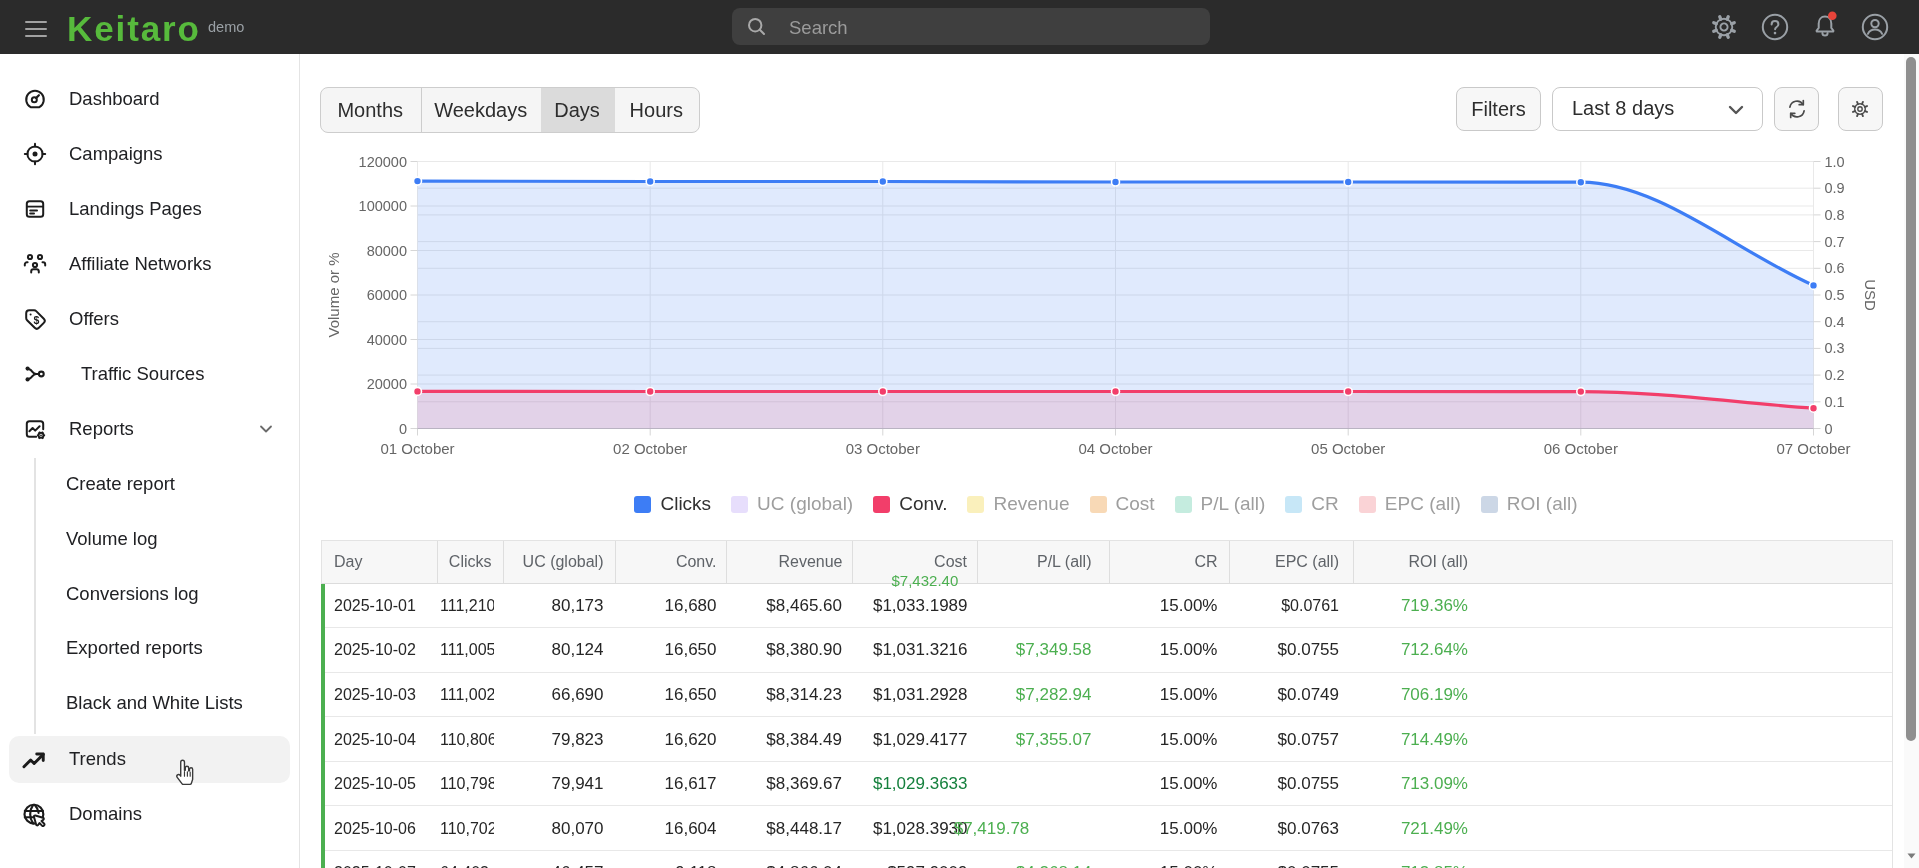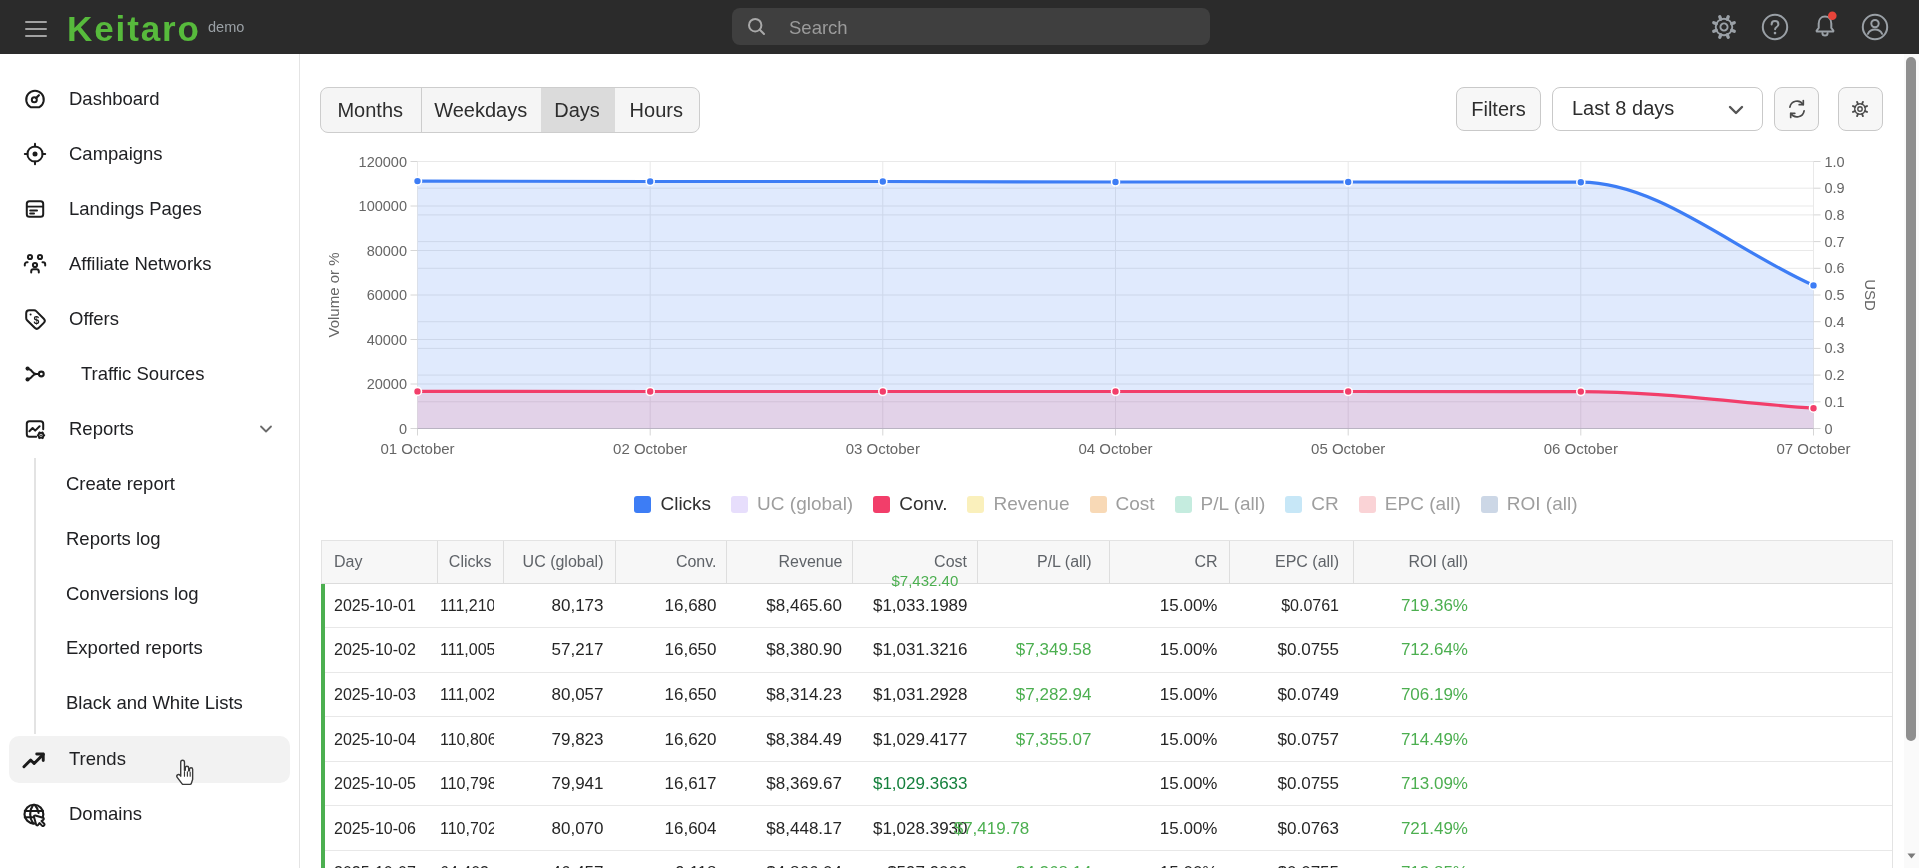--- a/index.html
+++ b/index.html
@@ -166,32 +166,32 @@
     <div style="position:absolute;left:516.5px;top:595.8px;width:200px;text-align:right;font-size:17px;color:#262626;line-height:20px">16,680</div>
     <div style="position:absolute;left:642.0px;top:595.8px;width:200px;text-align:right;font-size:17px;color:#262626;line-height:20px">$8,465.60</div>
     <div style="position:absolute;left:767.5px;top:595.8px;width:200px;text-align:right;font-size:17px;color:#262626;line-height:20px">$1,033.1989</div>
     <div style="position:absolute;left:891.5px;top:571px;width:200px;font-size:15px;color:#4caf50;line-height:20px">$7,432.40</div>
     <div style="position:absolute;left:1017.5px;top:595.8px;width:200px;text-align:right;font-size:17px;color:#262626;line-height:20px">15.00%</div>
     <div style="position:absolute;left:1139.0px;top:595.8px;width:200px;text-align:right;font-size:16px;color:#262626;line-height:20px">$0.0761</div>
     <div style="position:absolute;left:1268.0px;top:595.8px;width:200px;text-align:right;font-size:17px;color:#4caf50;line-height:20px">719.36%</div>
     <div style="position:absolute;left:321px;top:628.1px;width:1572px;height:44.6px;background:#fff;border-bottom:1px solid #e8e8e8;box-sizing:border-box"></div>
     <div style="position:absolute;left:334px;top:640.4px;font-size:16px;color:#262626;line-height:20px">2025-10-02</div>
     <div style="position:absolute;left:440px;top:640.4px;width:54px;overflow:hidden;font-size:16px;color:#262626;line-height:20px;white-space:nowrap">111,005</div>
-    <div style="position:absolute;left:403.5px;top:640.4px;width:200px;text-align:right;font-size:17px;color:#262626;line-height:20px">57,217</div>
+    <div style="position:absolute;left:403.5px;top:640.4px;width:200px;text-align:right;font-size:17px;color:#262626;line-height:20px">80,124</div>
     <div style="position:absolute;left:516.5px;top:640.4px;width:200px;text-align:right;font-size:17px;color:#262626;line-height:20px">16,650</div>
     <div style="position:absolute;left:642.0px;top:640.4px;width:200px;text-align:right;font-size:17px;color:#262626;line-height:20px">$8,380.90</div>
     <div style="position:absolute;left:767.5px;top:640.4px;width:200px;text-align:right;font-size:17px;color:#262626;line-height:20px">$1,031.3216</div>
     <div style="position:absolute;left:891.5px;top:640.4px;width:200px;text-align:right;font-size:17px;color:#4caf50;line-height:20px">$7,349.58</div>
     <div style="position:absolute;left:1017.5px;top:640.4px;width:200px;text-align:right;font-size:17px;color:#262626;line-height:20px">15.00%</div>
     <div style="position:absolute;left:1139.0px;top:640.4px;width:200px;text-align:right;font-size:17px;color:#262626;line-height:20px">$0.0755</div>
     <div style="position:absolute;left:1268.0px;top:640.4px;width:200px;text-align:right;font-size:17px;color:#4caf50;line-height:20px">712.64%</div>
     <div style="position:absolute;left:321px;top:672.7px;width:1572px;height:44.6px;background:#fff;border-bottom:1px solid #e8e8e8;box-sizing:border-box"></div>
     <div style="position:absolute;left:334px;top:685.0px;font-size:16px;color:#262626;line-height:20px">2025-10-03</div>
     <div style="position:absolute;left:440px;top:685.0px;width:54px;overflow:hidden;font-size:16px;color:#262626;line-height:20px;white-space:nowrap">111,002</div>
-    <div style="position:absolute;left:403.5px;top:685.0px;width:200px;text-align:right;font-size:17px;color:#262626;line-height:20px">80,057</div>
+    <div style="position:absolute;left:403.5px;top:685.0px;width:200px;text-align:right;font-size:17px;color:#262626;line-height:20px">66,690</div>
     <div style="position:absolute;left:516.5px;top:685.0px;width:200px;text-align:right;font-size:17px;color:#262626;line-height:20px">16,650</div>
     <div style="position:absolute;left:642.0px;top:685.0px;width:200px;text-align:right;font-size:17px;color:#262626;line-height:20px">$8,314.23</div>
     <div style="position:absolute;left:767.5px;top:685.0px;width:200px;text-align:right;font-size:17px;color:#262626;line-height:20px">$1,031.2928</div>
     <div style="position:absolute;left:891.5px;top:685.0px;width:200px;text-align:right;font-size:17px;color:#4caf50;line-height:20px">$7,282.94</div>
     <div style="position:absolute;left:1017.5px;top:685.0px;width:200px;text-align:right;font-size:17px;color:#262626;line-height:20px">15.00%</div>
     <div style="position:absolute;left:1139.0px;top:685.0px;width:200px;text-align:right;font-size:17px;color:#262626;line-height:20px">$0.0749</div>
     <div style="position:absolute;left:1268.0px;top:685.0px;width:200px;text-align:right;font-size:17px;color:#4caf50;line-height:20px">706.19%</div>
     <div style="position:absolute;left:321px;top:717.3px;width:1572px;height:44.6px;background:#fff;border-bottom:1px solid #e8e8e8;box-sizing:border-box"></div>
     <div style="position:absolute;left:334px;top:729.6px;font-size:16px;color:#262626;line-height:20px">2025-10-04</div>
     <div style="position:absolute;left:440px;top:729.6px;width:54px;overflow:hidden;font-size:16px;color:#262626;line-height:20px;white-space:nowrap">110,806</div>
@@ -330,21 +330,21 @@
         <line x1="-1.25" y1="-2.17" x2="-2.05" y2="-3.55" style="stroke:#1c1c1c;stroke-width:1.6"></line>
         <line x1="1.25" y1="-2.17" x2="2.05" y2="-3.55" style="stroke:#1c1c1c;stroke-width:1.6"></line>
       </g>
     </svg>
     <div style="position:absolute;left:69px;top:418px;font-size:18.5px;color:#202124;line-height:22px">Reports</div>
     <svg width="20" height="20" viewBox="0 0 20 20" style="position:absolute;left:256px;top:419px">
       <path d="M5 7.5l5 5 5-5" style="stroke:#6b6b6b;stroke-width:1.8;fill:none;stroke-linecap:round;stroke-linejoin:round"></path>
     </svg>
     <div style="position:absolute;left:34px;top:458px;width:2px;height:276px;background:#e3e3e3"></div>
     <div style="position:absolute;left:66px;top:473px;font-size:18.5px;color:#202124;line-height:22px">Create report</div>
-    <div style="position:absolute;left:66px;top:528px;font-size:18.5px;color:#202124;line-height:22px">Reports log</div>
+    <div style="position:absolute;left:66px;top:528px;font-size:18.5px;color:#202124;line-height:22px">Volume log</div>
     <div style="position:absolute;left:66px;top:583px;font-size:18.5px;color:#202124;line-height:22px">Conversions log</div>
     <div style="position:absolute;left:66px;top:637px;font-size:18.5px;color:#202124;line-height:22px">Exported reports</div>
     <div style="position:absolute;left:66px;top:692px;font-size:18.5px;color:#202124;line-height:22px">Black and White Lists</div>
     <div style="position:absolute;left:9px;top:736px;width:281px;height:47px;background:#f2f2f2;border-radius:10px"></div>
     <svg width="26" height="26" viewBox="0 0 24 24" style="position:absolute;left:22px;top:747px">
       <path d="M1.8 18.2l6.2-6.2 3.2 3.2 8.4-8.4" style="stroke:#1c1c1c;stroke-width:2;fill:none;stroke-linecap:round;stroke-linejoin:round;stroke-width:2.7"></path>
       <path d="M13.6 6.4h6v6" style="stroke:#1c1c1c;stroke-width:2;fill:none;stroke-linecap:round;stroke-linejoin:round;stroke-width:2.7"></path>
     </svg>
     <div style="position:absolute;left:69px;top:748px;font-size:18.5px;color:#202124;line-height:22px">Trends</div>
     <svg width="26" height="26" viewBox="0 0 24 24" style="position:absolute;left:22px;top:802px">

